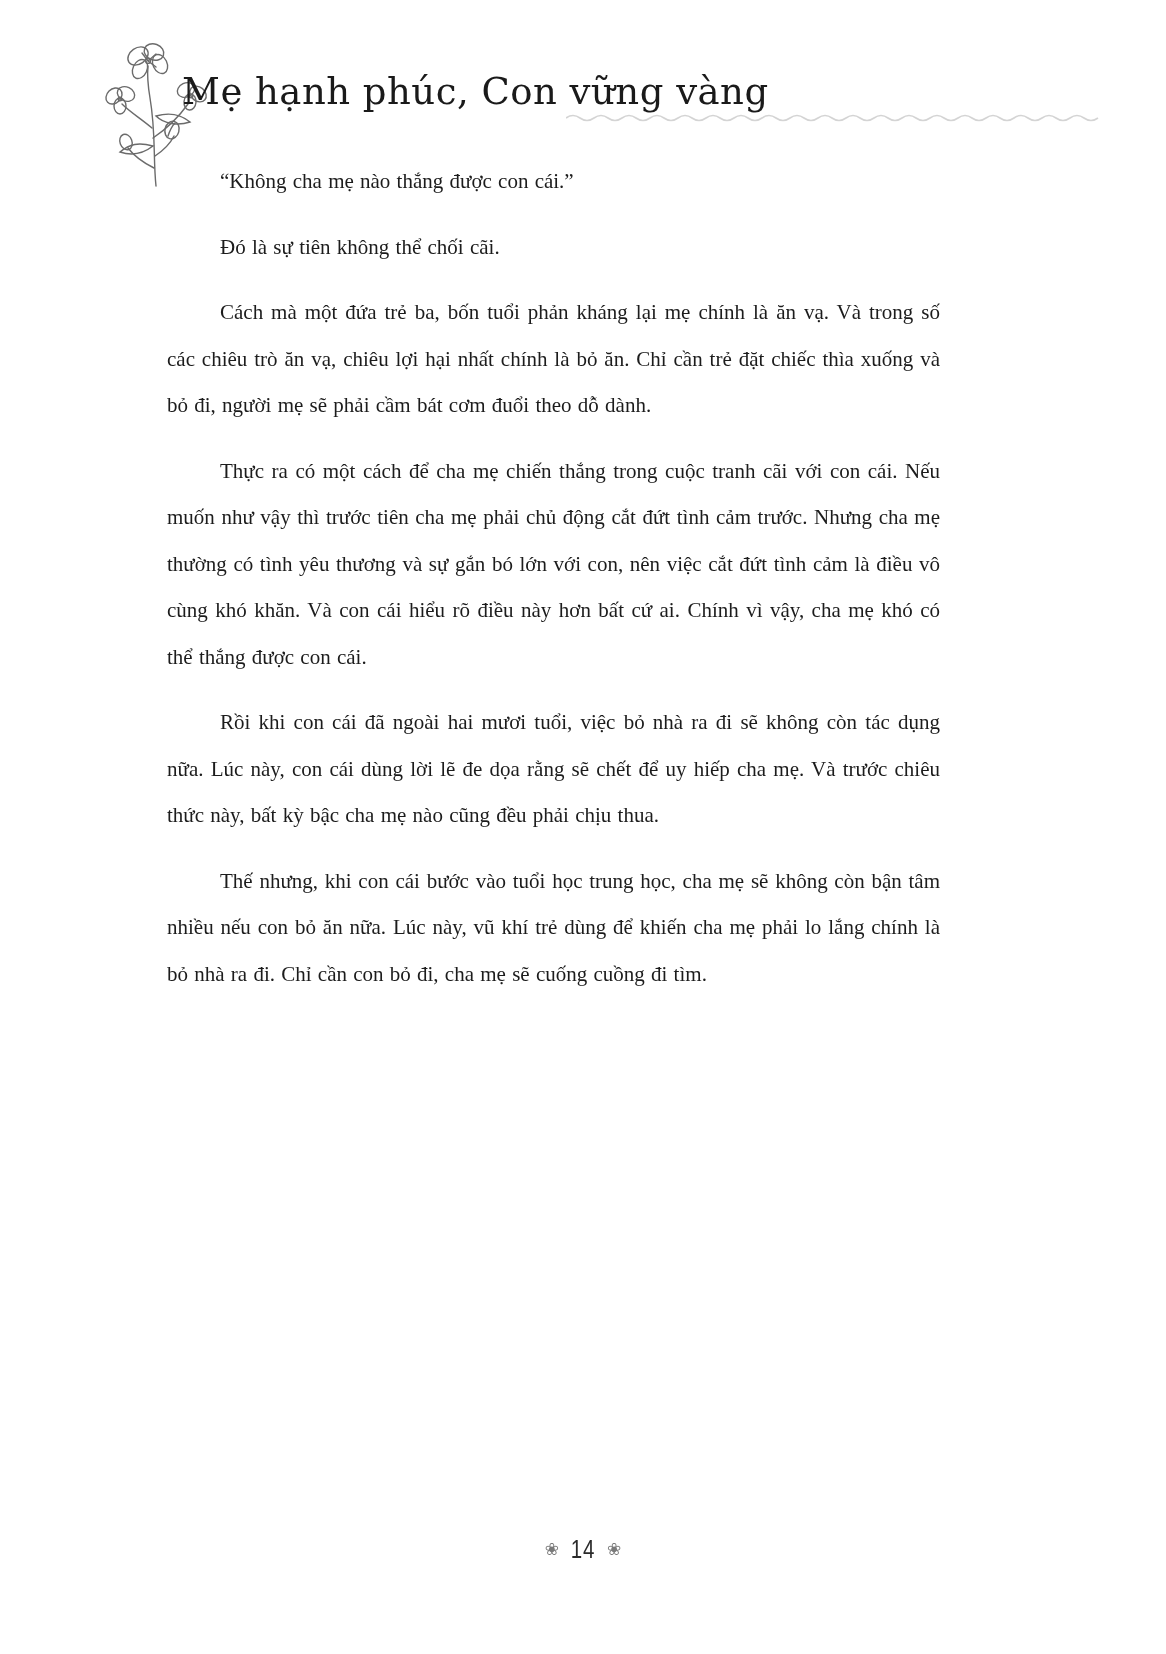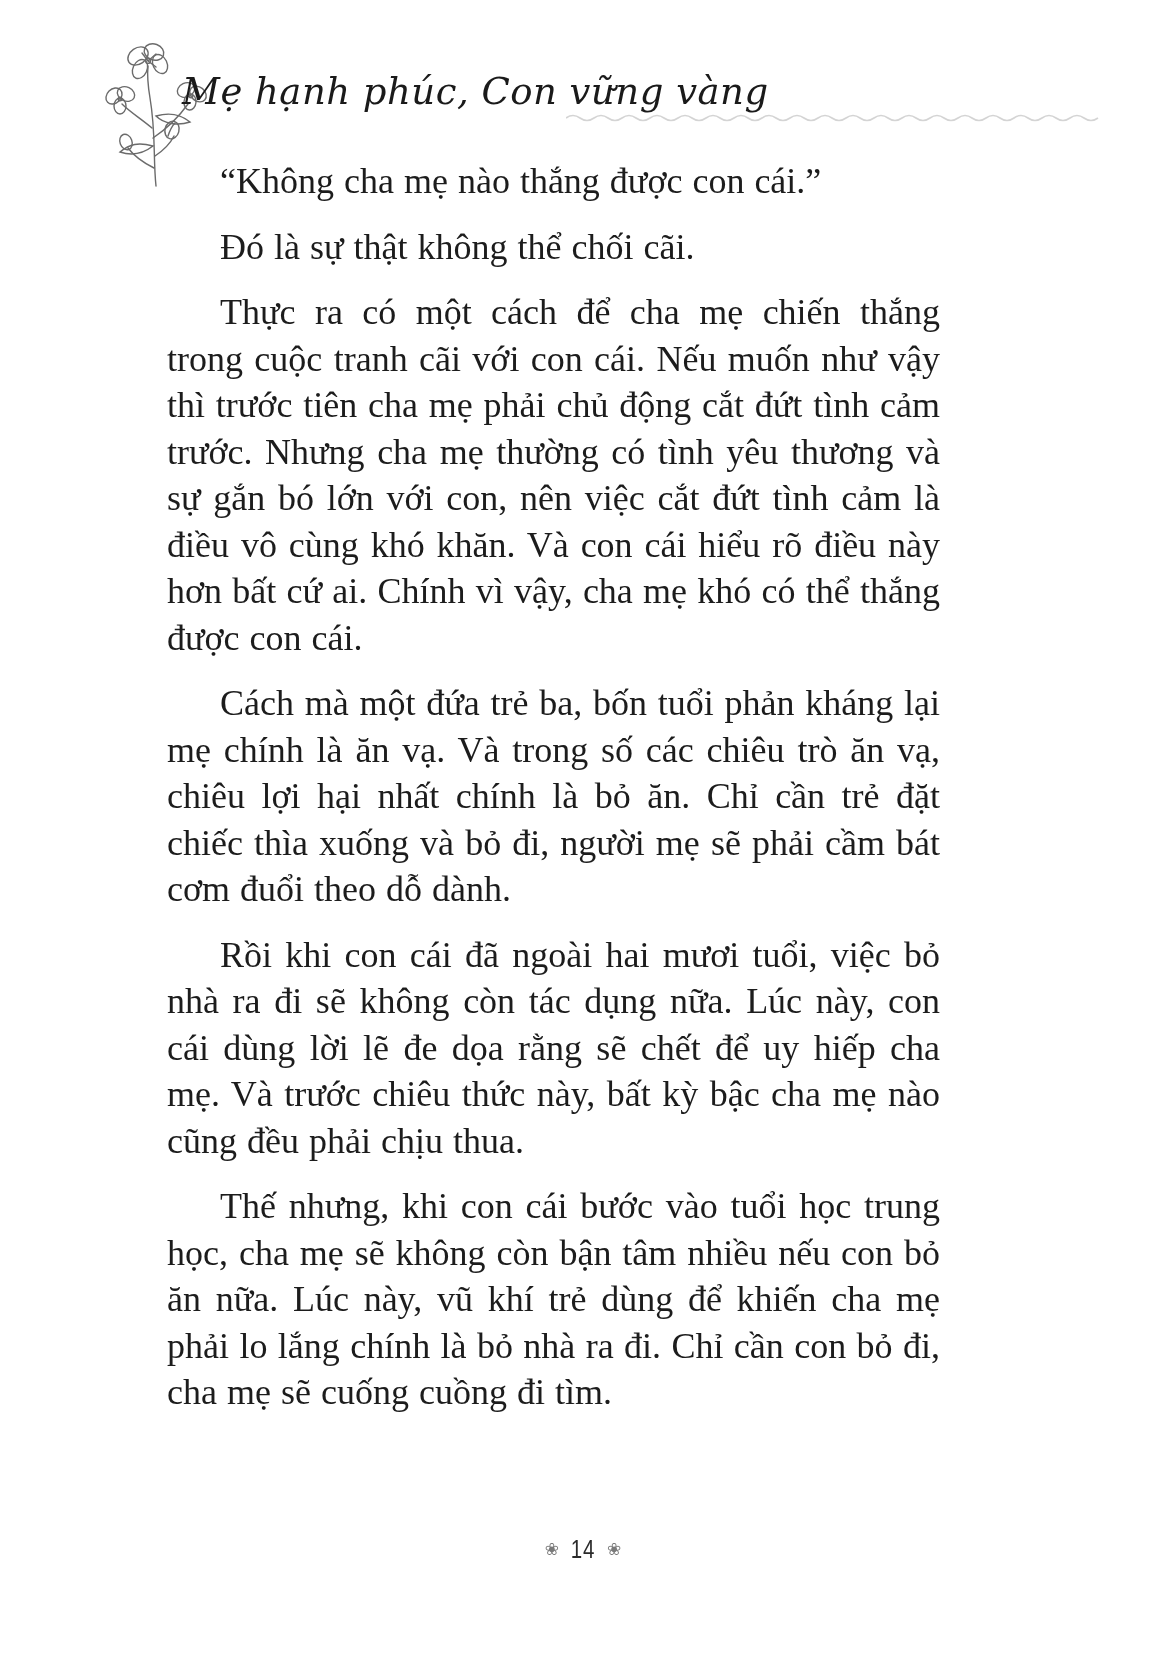--- a/index.html
+++ b/index.html
@@ -25,21 +25,20 @@
     top: 38px;
     width: 140px;
     height: 150px;
   }
 
   .header-title {
     position: absolute;
     left: 182px;
     top: 70px;
     font-family: "DejaVu Serif", serif;
-    font-style: italic;
     font-size: 37px;
     letter-spacing: 0.5px;
     color: #1a1a1a;
     white-space: nowrap;
   }
 
   .wavy-line {
     position: absolute;
     left: 566px;
     top: 112px;
@@ -49,21 +48,21 @@
 
   
   .content {
     position: absolute;
     left: 167px;
     top: 158px;
     width: 773px;
     text-align: justify;
   }
   .content p {
-    font-size: 36px;
+    font-size: 21px;
     line-height: 46.5px;
     text-indent: 53px;
     margin-bottom: 19px;
     color: #1c1c1c;
     word-spacing: 1px;
   }
 
   
   .footer {
     position: absolute;
@@ -143,23 +142,23 @@
 
     <div class="header-title">Mẹ hạnh phúc, Con vững vàng</div>
 
     <svg class="wavy-line" viewBox="0 0 540 12" preserveAspectRatio="none" fill="none" stroke="#d4d4d4" stroke-width="1.6">
       <path d="M0 6 q7 -5 14 0 t14 0 t14 0 t14 0 t14 0 t14 0 t14 0 t14 0 t14 0 t14 0 t14 0 t14 0 t14 0 t14 0 t14 0 t14 0 t14 0 t14 0 t14 0 t14 0 t14 0 t14 0 t14 0 t14 0 t14 0 t14 0 t14 0 t14 0 t14 0 t14 0 t14 0 t14 0 t14 0 t14 0 t14 0 t14 0 t14 0 t14 0"></path>
     </svg>
   </div>
 
   <div class="content">
     <p>“Không cha mẹ nào thắng được con cái.”</p>
-    <p>Đó là sự thật không thể chối cãi.</p>
+    <p>Đó là sự tiên không thể chối cãi.</p>
+    <p>Cách mà một đứa trẻ ba, bốn tuổi phản kháng lại mẹ chính là ăn vạ. Và trong số các chiêu trò ăn vạ, chiêu lợi hại nhất chính là bỏ ăn. Chỉ cần trẻ đặt chiếc thìa xuống và bỏ đi, người mẹ sẽ phải cầm bát cơm đuổi theo dỗ dành.</p>
     <p>Thực ra có một cách để cha mẹ chiến thắng trong cuộc tranh cãi với con cái. Nếu muốn như vậy thì trước tiên cha mẹ phải chủ động cắt đứt tình cảm trước. Nhưng cha mẹ thường có tình yêu thương và sự gắn bó lớn với con, nên việc cắt đứt tình cảm là điều vô cùng khó khăn. Và con cái hiểu rõ điều này hơn bất cứ ai. Chính vì vậy, cha mẹ khó có thể thắng được con cái.</p>
-    <p>Cách mà một đứa trẻ ba, bốn tuổi phản kháng lại mẹ chính là ăn vạ. Và trong số các chiêu trò ăn vạ, chiêu lợi hại nhất chính là bỏ ăn. Chỉ cần trẻ đặt chiếc thìa xuống và bỏ đi, người mẹ sẽ phải cầm bát cơm đuổi theo dỗ dành.</p>
     <p>Rồi khi con cái đã ngoài hai mươi tuổi, việc bỏ nhà ra đi sẽ không còn tác dụng nữa. Lúc này, con cái dùng lời lẽ đe dọa rằng sẽ chết để uy hiếp cha mẹ. Và trước chiêu thức này, bất kỳ bậc cha mẹ nào cũng đều phải chịu thua.</p>
     <p>Thế nhưng, khi con cái bước vào tuổi học trung học, cha mẹ sẽ không còn bận tâm nhiều nếu con bỏ ăn nữa. Lúc này, vũ khí trẻ dùng để khiến cha mẹ phải lo lắng chính là bỏ nhà ra đi. Chỉ cần con bỏ đi, cha mẹ sẽ cuống cuồng đi tìm.</p>
   </div>
 
   <div class="footer">
     <span class="ornament">❀</span>
     <span class="page-number">14</span>
     <span class="ornament">❀</span>
   </div>
 

